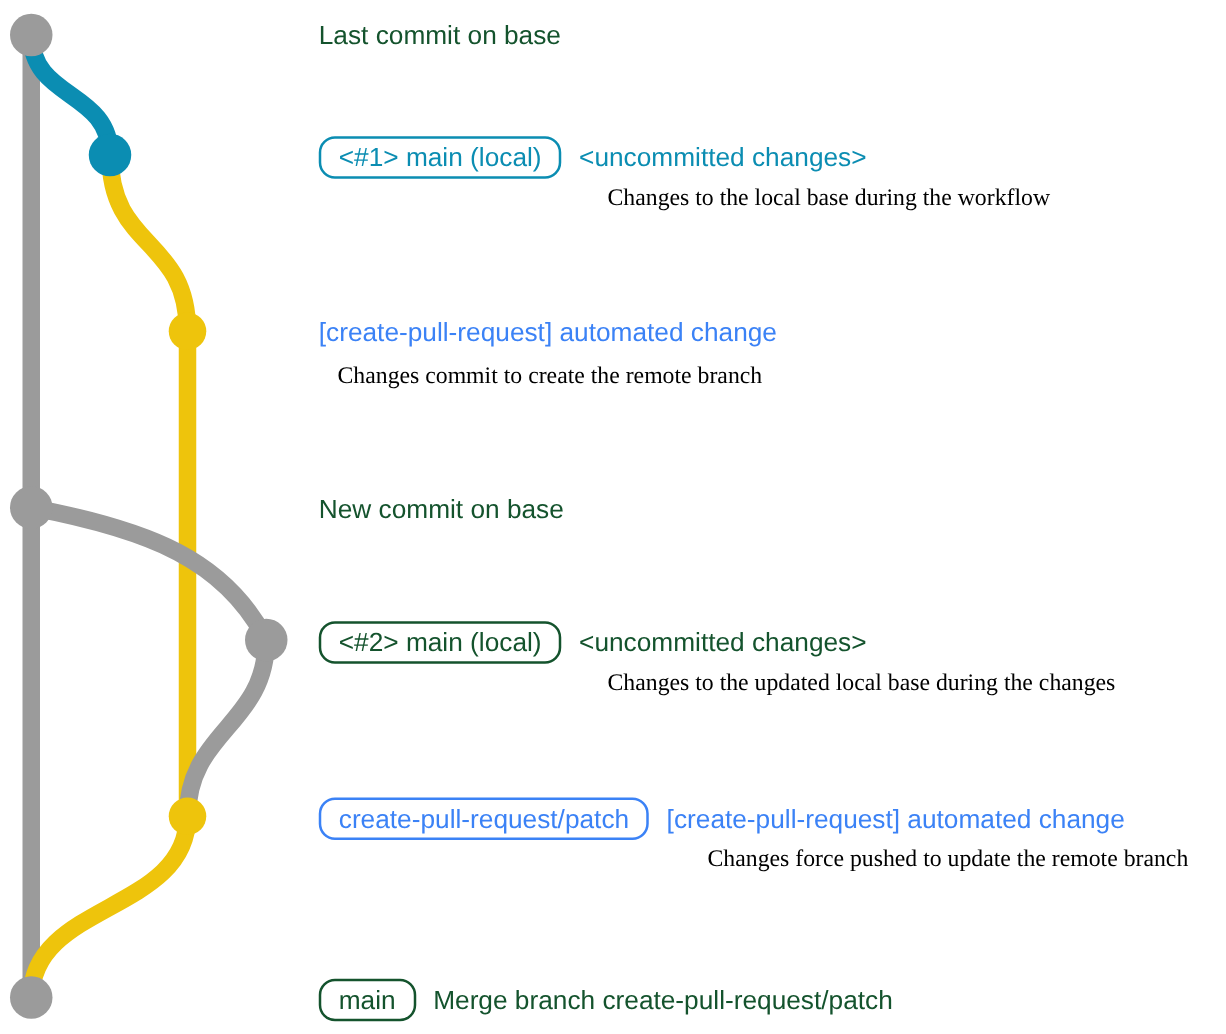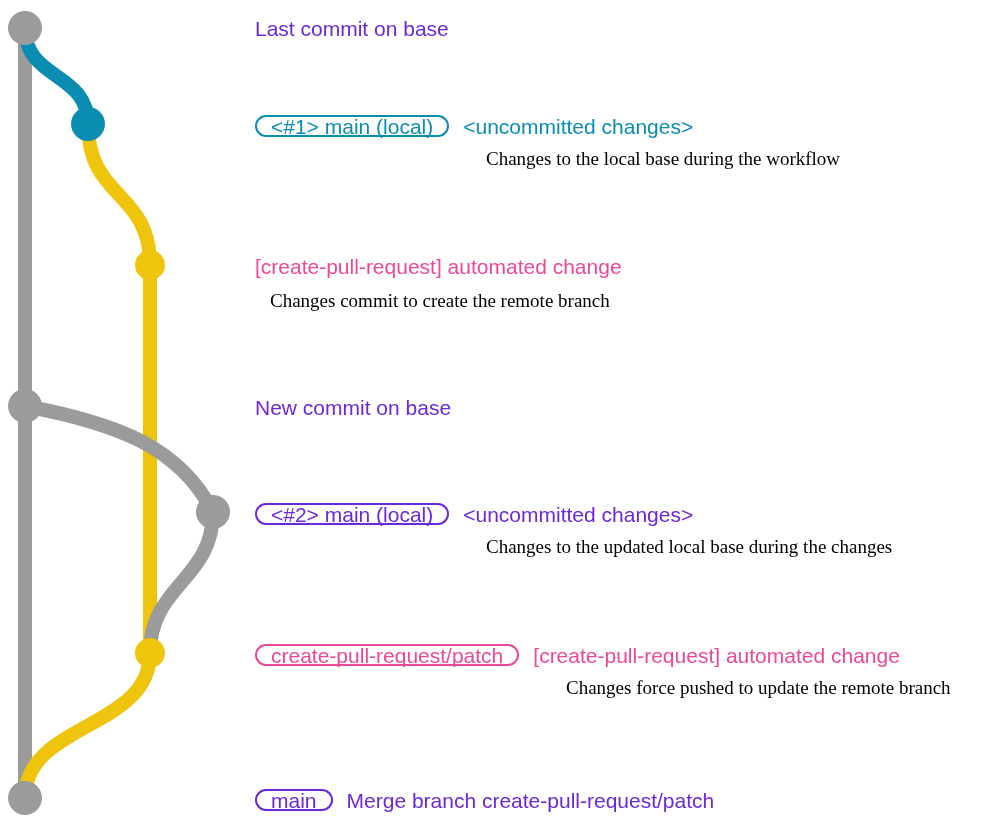--- a/index.html
+++ b/index.html
@@ -28,21 +28,21 @@
     display: flex;
     align-items: center;
     white-space: nowrap;
   }
   .badge {
     display: inline-flex;
     align-items: center;
     justify-content: center;
     border: 2px solid currentColor;
     border-radius: 13px;
-    height: 22px;
+    height: 34px;
     padding: 0 14px;
     font-size: 21px;
     font-family: "Liberation Sans", sans-serif;
     line-height: 1;
     box-sizing: border-box;
   }
   .subject {
     font-size: 21px;
     font-family: "Liberation Sans", sans-serif;
     margin-left: 14px;
@@ -57,22 +57,22 @@
   .desc {
     position: absolute;
     font-family: "Liberation Serif", serif;
     font-size: 19px;
     color: #000000;
     white-space: nowrap;
     line-height: 1;
     text-align: center;
   }
   .c-teal   { color: #0b8db2; }
-  .c-yellow { color: #ec4899; }
-  .c-gray   { color: #6d28d9; }
+  .c-yellow { color: #3b82f6; }
+  .c-gray   { color: #14532d; }
 </style>
 </head>
 <body>
 
 <svg id="graph-canvas" viewBox="0 0 981 827" xmlns="http://www.w3.org/2000/svg">
 
   <path d="M25,28 L25,798" fill="none" stroke="#9b9b9b" stroke-width="14" stroke-linecap="round"></path>
 
   <path d="M25,28 C25,80 88,72 88,124" fill="none" stroke="#0b8db2" stroke-width="14" stroke-linecap="round"></path>
 

